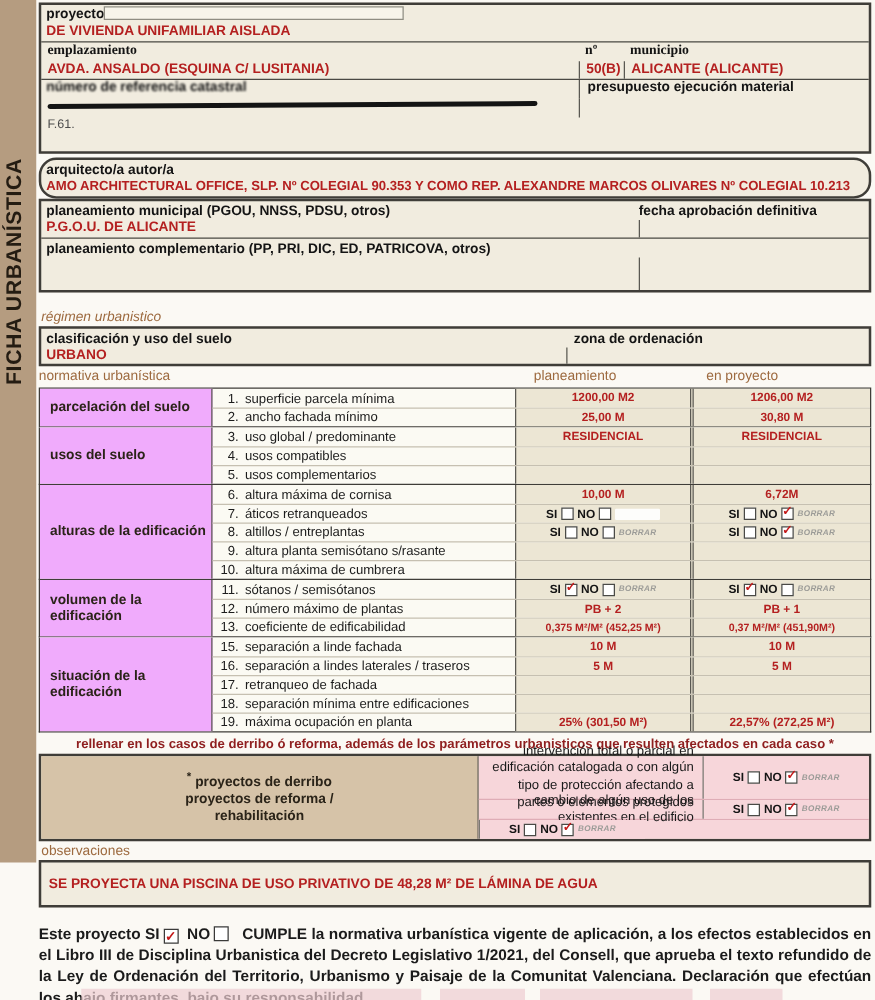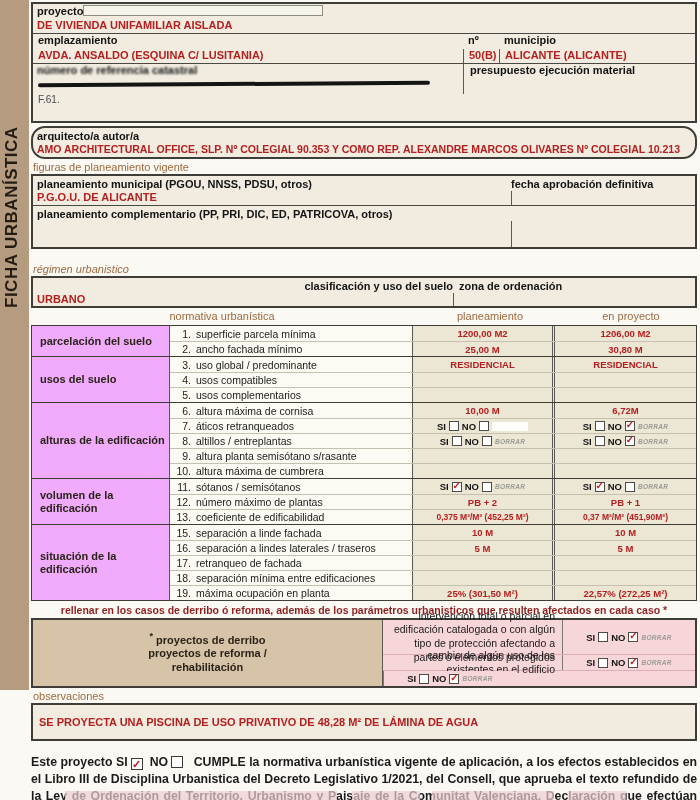--- a/index.html
+++ b/index.html
@@ -48,21 +48,21 @@
 
   .fx { display:flex; }
   .fcol { width:184px; border-left:1px solid #5a5852; }
   .zcol { width:242px; border-left:1px solid #5a5852; }
 
   
   .nhead { display:flex; height:15px; }
   .nhead .t1 { width:382px; }
   .nhead .t2 { width:140px; padding-left:14px; }
   .nhead .t3 { width:144px; padding-left:12px; }
-  .nhead span { color:#9d6a3f; font-size:11px;text-align:center; }
+  .nhead span { color:#9d6a3f; font-size:11px; }
 
   
   .tg { display:flex; border:1.5px solid #3f3d38; border-top:none; background:#fbfaf3; }
   .tg.first { border-top:1.5px solid #3f3d38; }
   .cat { width:140px; background:#f0abfc; border-right:1px solid #5a5852;
          display:flex; align-items:center; padding:0 4px 0 8px;
          font-weight:bold; font-size:11px; color:#2a2318; line-height:1.15; }
   .tgrows { flex:1; }
   .trow { display:flex; height:15px; align-items:stretch; border-top:1px solid #c6c0b1; }
   .trow:first-child { border-top:none; }
@@ -115,21 +115,21 @@
 
 <div class="main">
 
   <div class="bx">
     <div class="b1r1">
       <span class="lab">proyecto</span>
       <span class="inset"></span>
     </div>
     <div class="b1r2 val">DE VIVIENDA UNIFAMILIAR AISLADA</div>
     <div class="sep"></div>
-    <div class="g3" style="height:15px;">
+    <div class="g3" style="height:15px;font-family:Liberation Serif, serif;">
       <div class="lab">emplazamiento</div>
       <div class="lab">nº</div>
       <div class="lab">municipio</div>
     </div>
     <div class="g3 vals" style="height:14px;">
       <div class="val">AVDA. ANSALDO  (ESQUINA C/ LUSITANIA)</div>
       <div class="val">50(B)</div>
       <div class="val">ALICANTE (ALICANTE)</div>
     </div>
     <div class="sep"></div>
@@ -145,42 +145,41 @@
     </div>
     <div class="handnote">F.61.</div>
     <div style="height:11px;"></div>
   </div>
 
   <div class="bx b2">
     <span class="lab">arquitecto/a  autor/a</span>
     <span class="val">AMO ARCHITECTURAL OFFICE, SLP. Nº COLEGIAL 90.353 Y COMO REP. ALEXANDRE MARCOS OLIVARES Nº COLEGIAL  10.213</span>
   </div>
 
-  <div class="sect">figuras de planeamiento vigente</div>
   <div class="bx">
     <div class="fx" style="height:15px;">
       <div class="lab" style="flex:1;padding:2px 0 0 4px;">planeamiento municipal (PGOU, NNSS, PDSU, otros)</div>
       <div class="lab" style="width:184px;padding-top:2px;">fecha aprobación definitiva</div>
     </div>
     <div class="fx" style="height:14px;">
       <div class="val" style="flex:1;padding-left:4px;">P.G.O.U. DE ALICANTE</div>
       <div class="fcol"></div>
     </div>
     <div class="sep"></div>
     <div class="lab" style="height:15px;padding:2px 0 0 4px;">planeamiento complementario (PP, PRI, DIC, ED, PATRICOVA, otros)</div>
     <div class="fx" style="height:26px;">
       <div style="flex:1;"></div>
       <div class="fcol"></div>
     </div>
   </div>
 
   <div class="sect" style="margin-top:12px;font-style:italic;">régimen urbanistico</div>
   <div class="bx">
     <div class="fx" style="height:15px;">
-      <div class="lab" style="flex:1;padding:2px 0 0 4px;text-align:right;">clasificación y uso del suelo</div>
+      <div class="lab" style="flex:1;padding:2px 0 0 4px;">clasificación y uso del suelo</div>
       <div class="lab" style="width:242px;padding-top:2px;padding-left:6px;">zona de ordenación</div>
     </div>
     <div class="fx" style="height:13px;">
       <div class="val" style="flex:1;padding-left:4px;">URBANO</div>
       <div class="zcol"></div>
     </div>
   </div>
 
   <div class="nhead" style="margin-top:2px;">
     <span class="t1">normativa urbanística</span>

